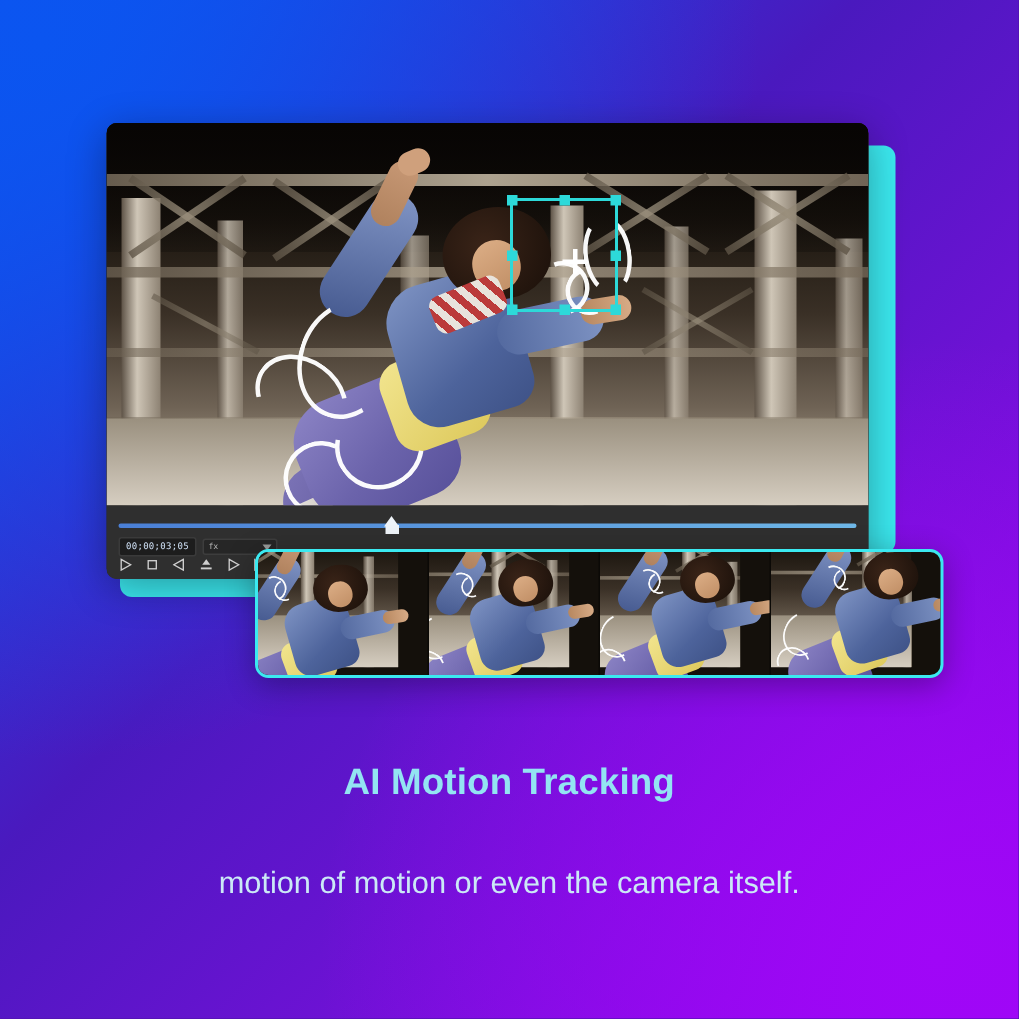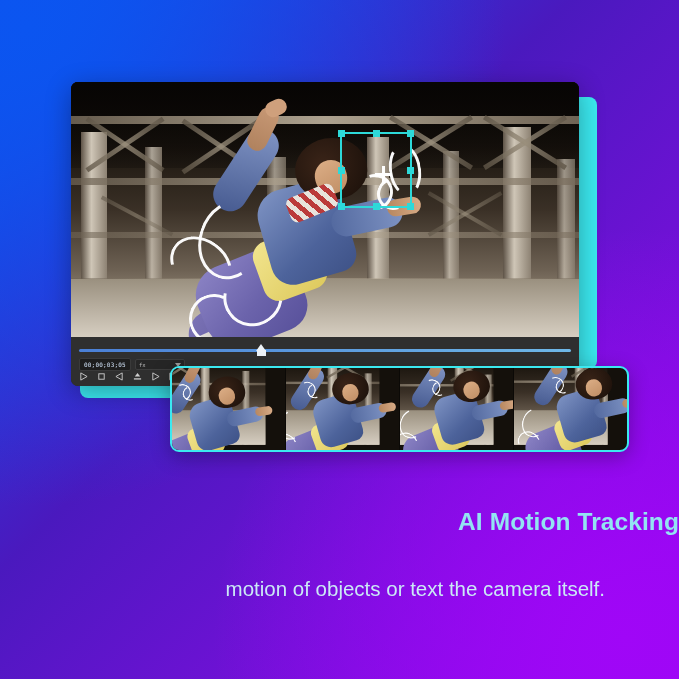--- a/index.html
+++ b/index.html
@@ -135,21 +135,21 @@
     border:2.5px solid #3BE9F0;border-radius:9px;overflow:hidden;
     background:#14100b;box-shadow:0 5px 20px rgba(0,0,0,.3);
     display:flex;
   }
   .frame{position:relative;flex:1 1 0;overflow:hidden;border-right:1px solid #0b0906;}
   .frame:last-child{border-right:none;}
   .frame .mini{position:absolute;left:-48px;top:-47px;width:205px;height:176px;
     transform:scale(.595);transform-origin:48px 47px;}
 
   
-  .caption{position:absolute;left:0;top:508px;width:679px;text-align:right;}
+  .caption{position:absolute;left:0;top:508px;width:679px;text-align:center;}
   .cap-title{color:#93E4F2;font-size:24.5px;font-weight:bold;letter-spacing:.1px;
     margin:0 0 9px 0;}
   .cap-sub{color:#CBE9F6;font-size:20.5px;line-height:1.42;margin:0;
     padding:0 74px;}
 </style>
 </head>
 <body>
 
 <div class="stage">
 
@@ -403,17 +403,17 @@
         <div class="swoosh" style="left:118px;top:66px;width:20px;height:20px;transform:rotate(20deg);border-width:2.6px;"></div>
       </div>
     </div>
 
   </div>
 
   <div class="caption">
     <h2 class="cap-title">AI Motion Tracking</h2>
     <p class="cap-sub">
       <br>
-      <span>motion of objects or text the camera itself.</span>
+      <span>motion of motion or even the camera itself.</span>
     </p>
   </div>
 
 </div>
 
 </body></html>

